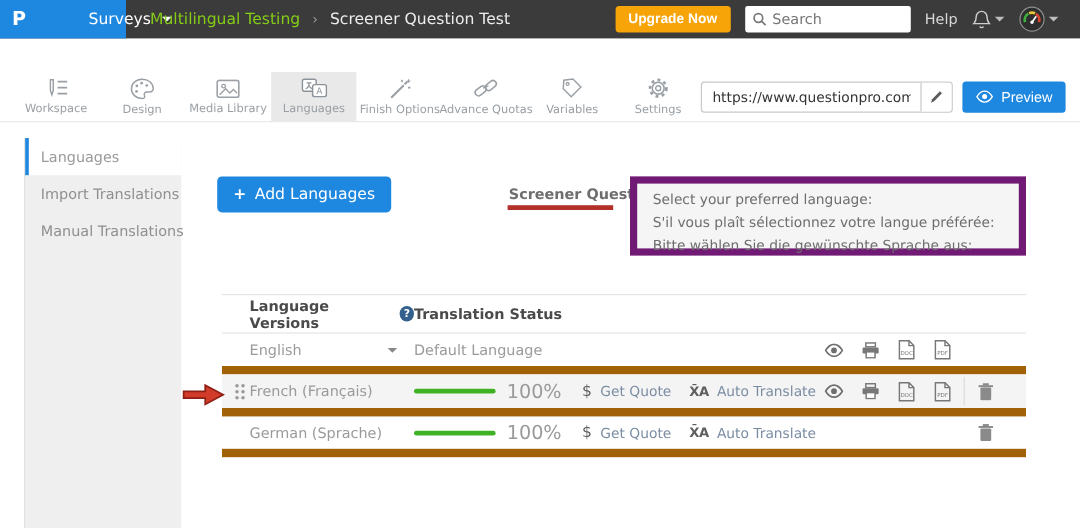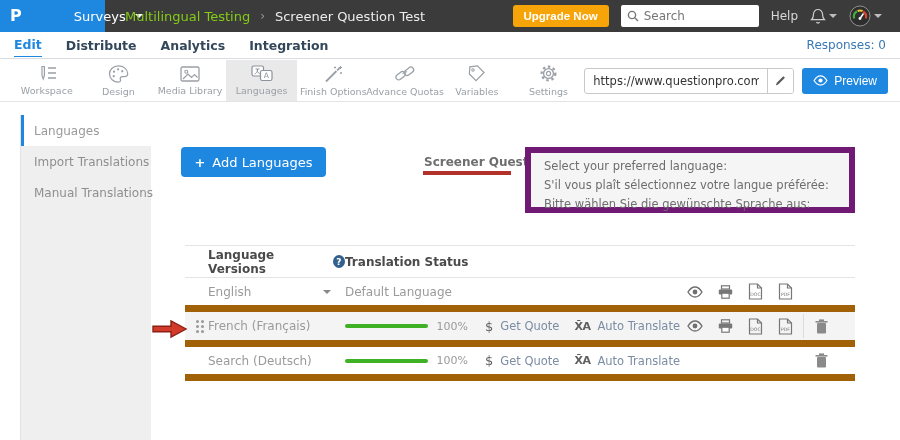--- a/index.html
+++ b/index.html
@@ -67,21 +67,21 @@
   .c2 { width:335px; display:flex; align-items:center; }
   .c3 { width:175px; display:flex; align-items:center; justify-content:flex-end; padding-right:18px; gap:0; }
   .slot { width:33px; display:flex; justify-content:center; align-items:center; cursor:pointer; }
   .slot.empty { cursor:default; }
   .vsep { width:1px; height:24px; background:#dcdcdc; margin:0 3px; }
   .lang-name { font-size:12px; color:#9a9a9a; }
   .dd-caret { width:0; height:0; border-left:4px solid transparent; border-right:4px solid transparent; border-top:4px solid #888; margin-left:auto; margin-right:14px; cursor:pointer; }
   .status-text { font-size:12px; color:#9a9a9a; }
   .qhelp { width:13px; height:13px; border-radius:50%; background:#33608d; color:#fff; font-size:9px; font-weight:bold; display:inline-flex; align-items:center; justify-content:center; margin-left:6px; cursor:pointer; }
   .bar { width:100px; height:4px; border-radius:2px; background:#3eb224; }
-  .pct { font-size:11px; color:#9a9a9a; margin-left:9px; }
+  .pct { font-size:16px; color:#9a9a9a; margin-left:9px; }
   .dollar { font-size:13px; color:#5f5f5f; margin-left:17px; }
   .tlink { font-size:11.5px; color:#7b8da3; margin-left:7px; cursor:pointer; text-decoration:none; white-space:nowrap; }
   .xlate { font-size:11px; color:#5f5f5f; margin-left:15px; font-weight:bold; letter-spacing:-0.5px; }
   .drag-dots { width:3px; height:3px; border-radius:50%; background:#9a9a9a; box-shadow:5px 0 0 #9a9a9a,0 5px 0 #9a9a9a,5px 5px 0 #9a9a9a,0 10px 0 #9a9a9a,5px 10px 0 #9a9a9a; margin-top:-10px; cursor:grab; }
 
   .red-arrow { position:absolute; left:151px; top:217px; }
 </style>
 </head>
 <body>
 
@@ -123,27 +123,20 @@
           <path d="M8.6 6 A6.2 6.2 0 0 1 13.6 6.1" fill="none" stroke="#e8c532" stroke-width="2.2"></path>
           <path d="M14.2 6.5 A6.2 6.2 0 0 1 16.8 13.5" fill="none" stroke="#d8452f" stroke-width="2.2"></path>
           <path d="M11 13.5 L14.5 8.5" stroke="#fff" stroke-width="1.4"></path>
             <circle cx="11" cy="13.5" r="1.4" fill="#fff"></circle>
         </svg>
         <span class="caret gray"></span>
       </span>
     </div>
   </div>
 
-  <div class="navrow">
-    <span class="nav-item active">Edit</span>
-    <span class="nav-item">Distribute</span>
-    <span class="nav-item">Analytics</span>
-    <span class="nav-item">Integration</span>
-    <span class="responses">Responses: 0</span>
-  </div>
 
   <div class="toolbar">
     <div class="tool-item">
       <svg width="20" height="17" viewBox="0 0 20 17">
           <path d="M5 1.5 h2.4 v9 L6.2 14 5 10.5 z" fill="none" stroke="#9aa0a6" stroke-width="1.2"></path>
           <path d="M11 3 h8 M11 8 h8 M11 13 h8" stroke="#9aa0a6" stroke-width="1.3"></path>
         </svg>
       <span class="tlabel">Workspace</span>
     </div>
     <div class="tool-item">
@@ -351,21 +344,21 @@
                 <rect x="2" y="4" width="9" height="10.5" rx="1" fill="#8a8a8a"></rect>
                 <rect x="0.5" y="2" width="12" height="1.6" fill="#8a8a8a"></rect>
                 <rect x="4" y="0.4" width="5" height="1.8" fill="#8a8a8a"></rect>
               </svg>
             </span>
         </div>
       </div>
 
       <div class="trow rowh">
         <div class="c1">
-          <span class="lang-name">Search (Deutsch)</span>
+          <span class="lang-name">German (Sprache)</span>
         </div>
         <div class="c2">
           <span class="bar"></span>
           <span class="pct">100%</span>
           <span class="dollar">$</span>
           <a class="tlink">Get Quote</a>
           <span class="xlate">X̄A</span>
           <a class="tlink">Auto Translate</a>
         </div>
         <div class="c3">

